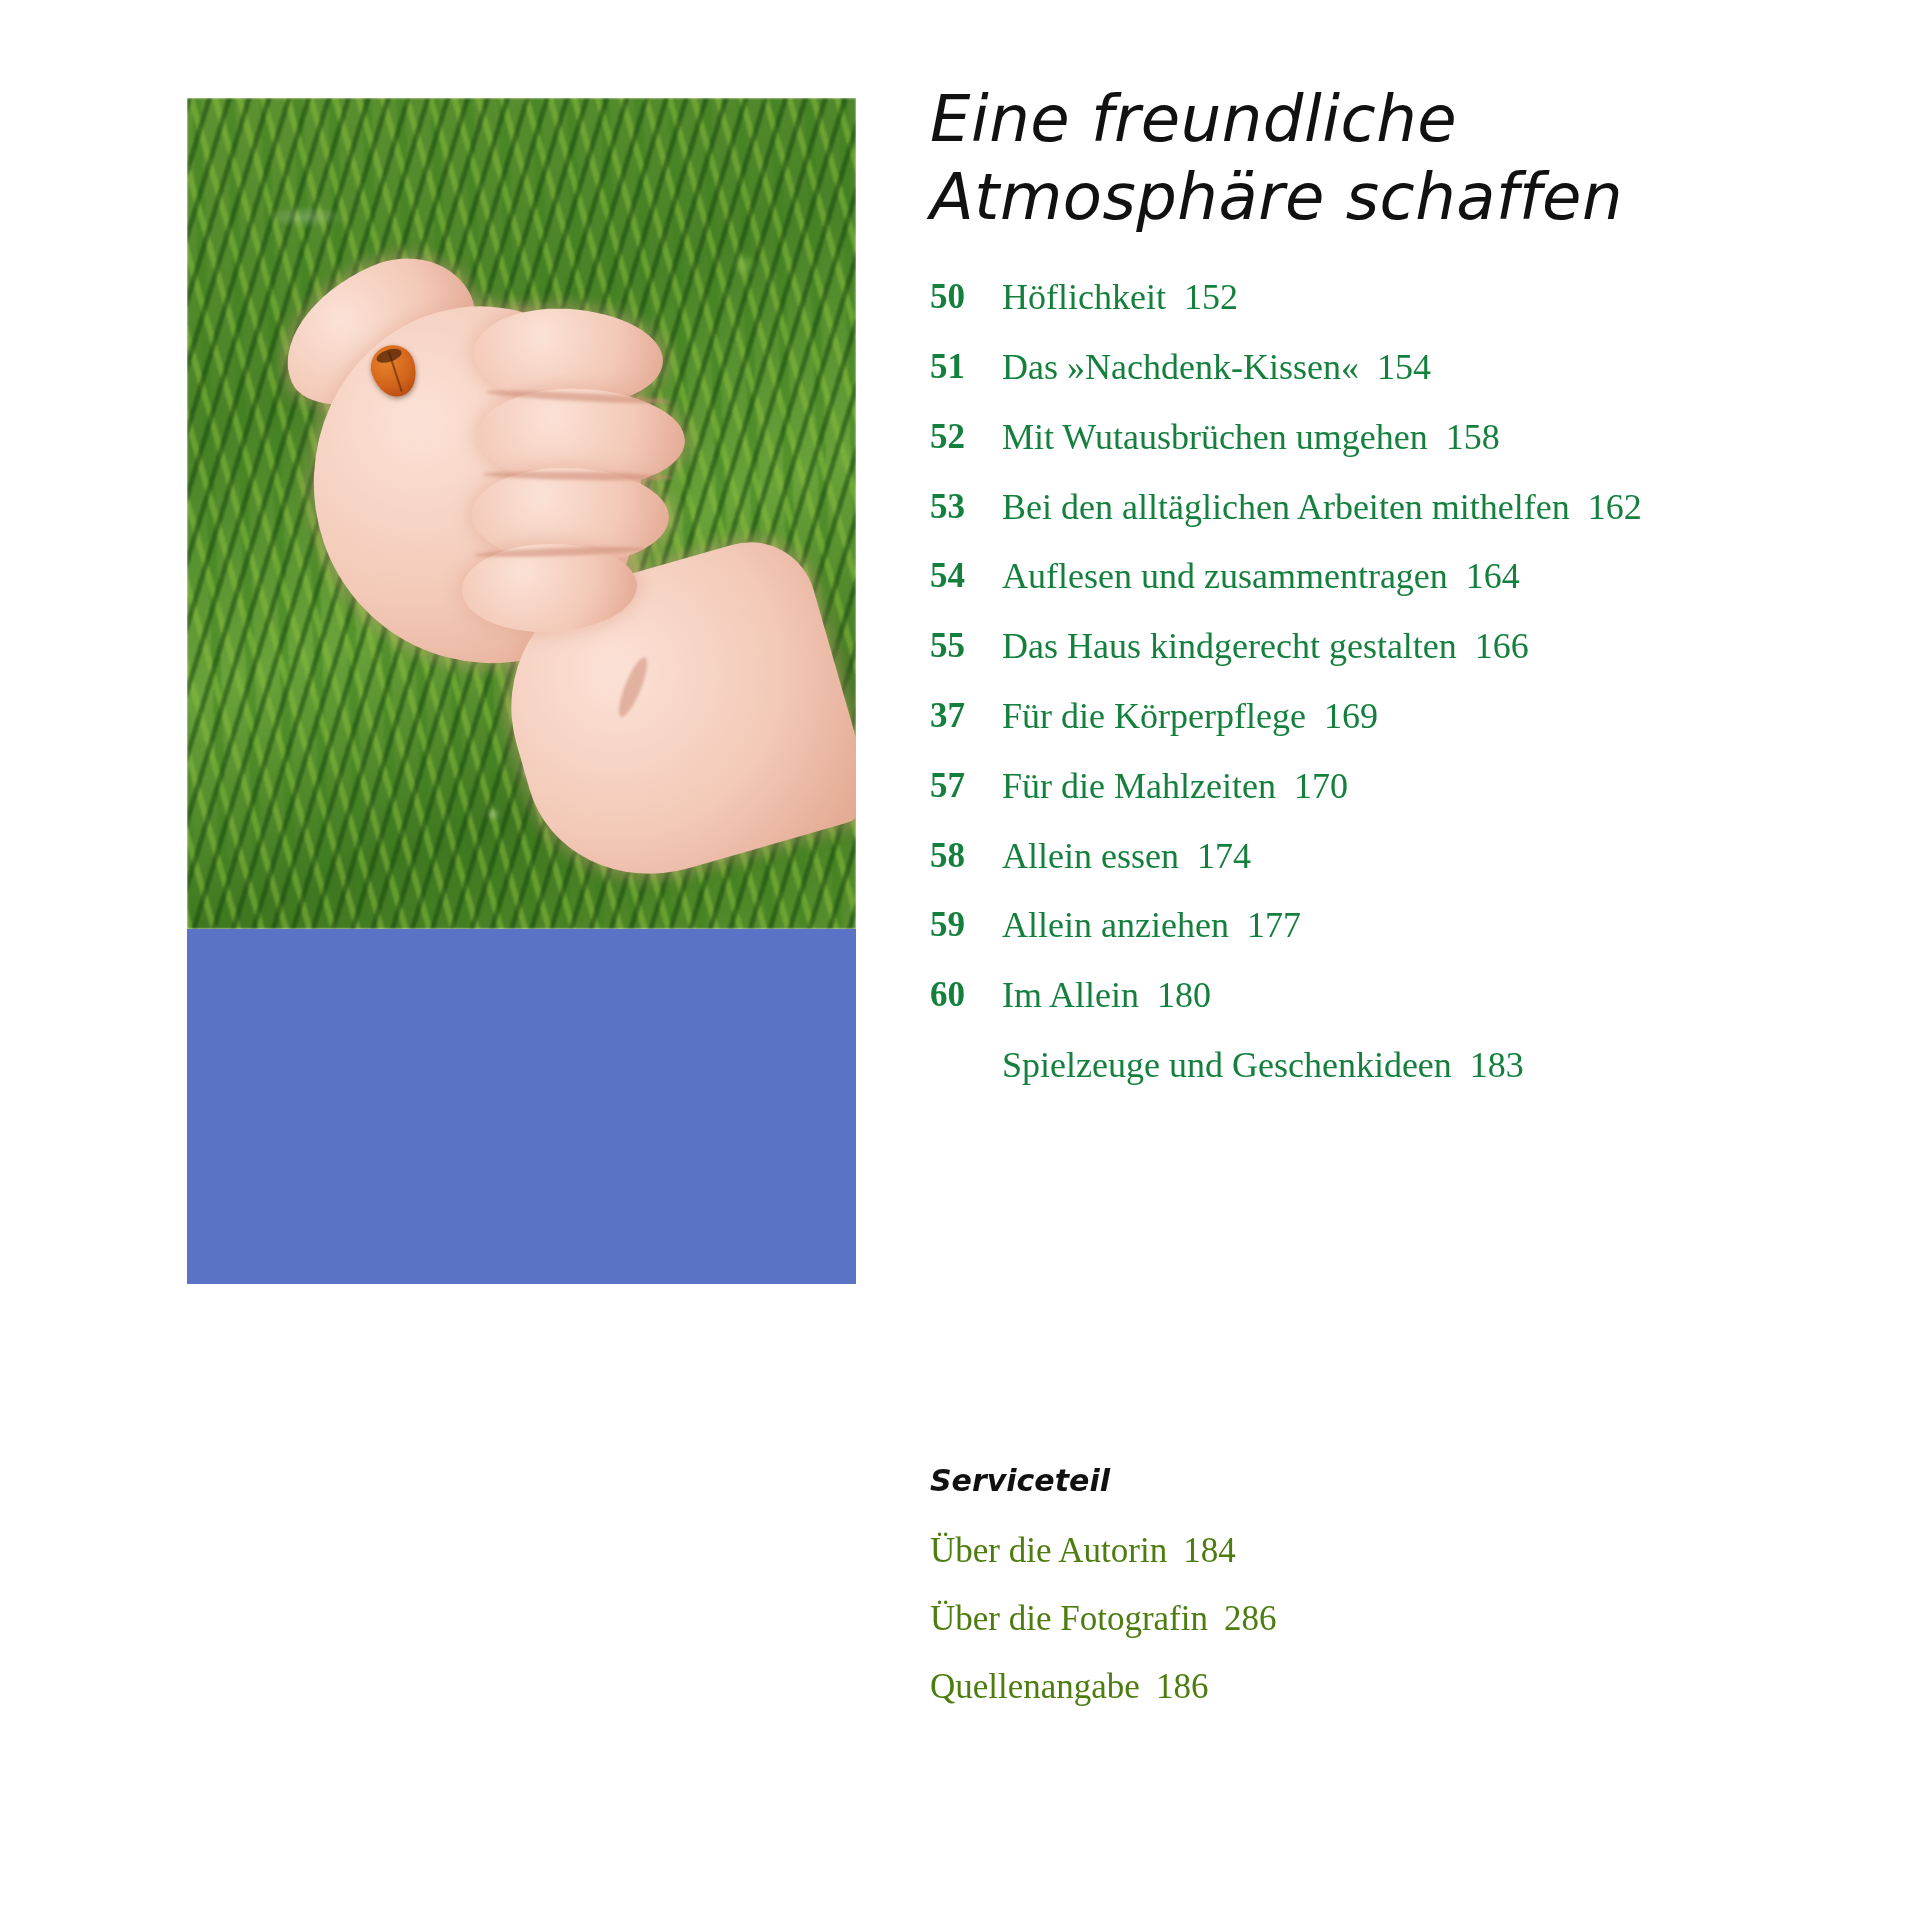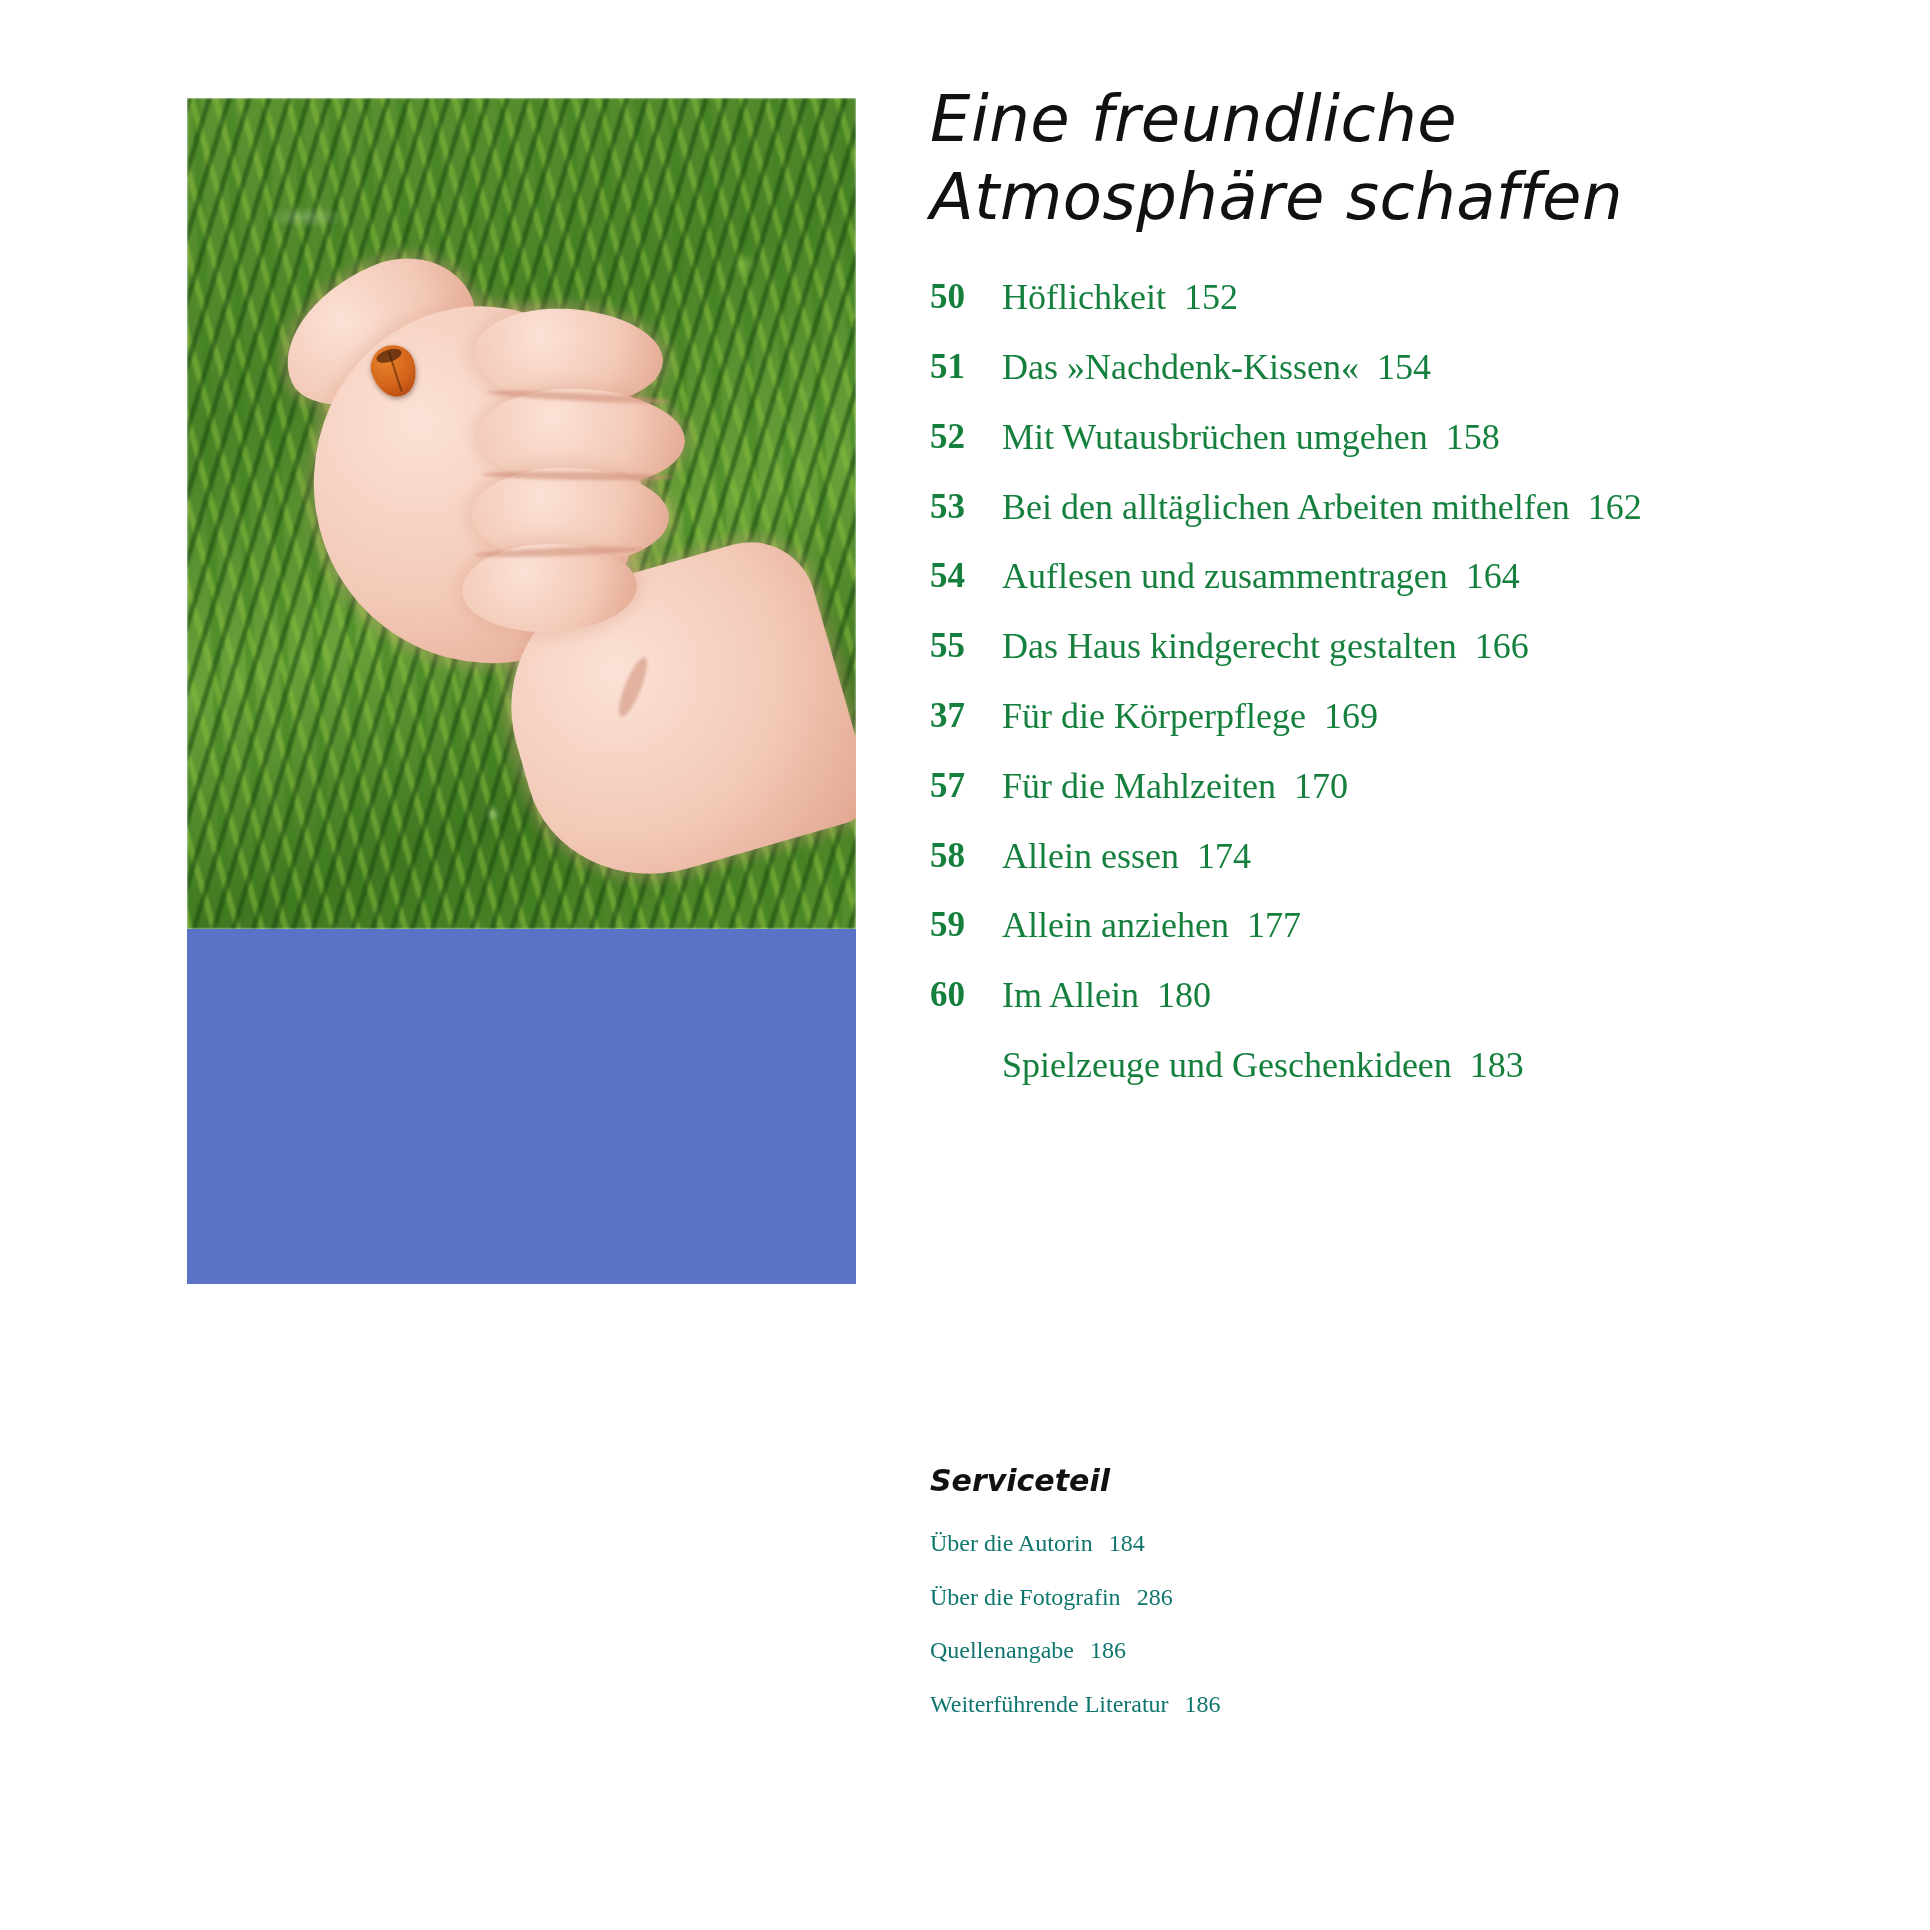--- a/index.html
+++ b/index.html
@@ -215,24 +215,24 @@
     color: #111111;
     margin: 0 0 30px 0;
   }
   .service-block {
     position: absolute;
     left: 930px;
     top: 1463px;
     width: 876px;
   }
   .service-entry {
-    font-size: 24px;
+    font-size: 35px;
     line-height: 1.32;
     margin-bottom: 22px;
-    color: #0f766e;
+    color: #4d7c0f;
   }
   .service-entry .page { margin-left: 16px; }
 </style>
 </head>
 <body>
 
 <div class="photo-column">
   <div class="photo-frame">
     <div class="photo-grass"></div>
     <div class="hand">
@@ -322,17 +322,14 @@
 
   <div class="service-entry">
     <span>Über die Autorin</span><span class="page">184</span>
   </div>
   <div class="service-entry">
     <span>Über die Fotografin</span><span class="page">286</span>
   </div>
   <div class="service-entry">
     <span>Quellenangabe</span><span class="page">186</span>
   </div>
-  <div class="service-entry">
-    <span>Weiterführende Literatur</span><span class="page">186</span>
-  </div>
 </div>
 
 
 </body></html>

